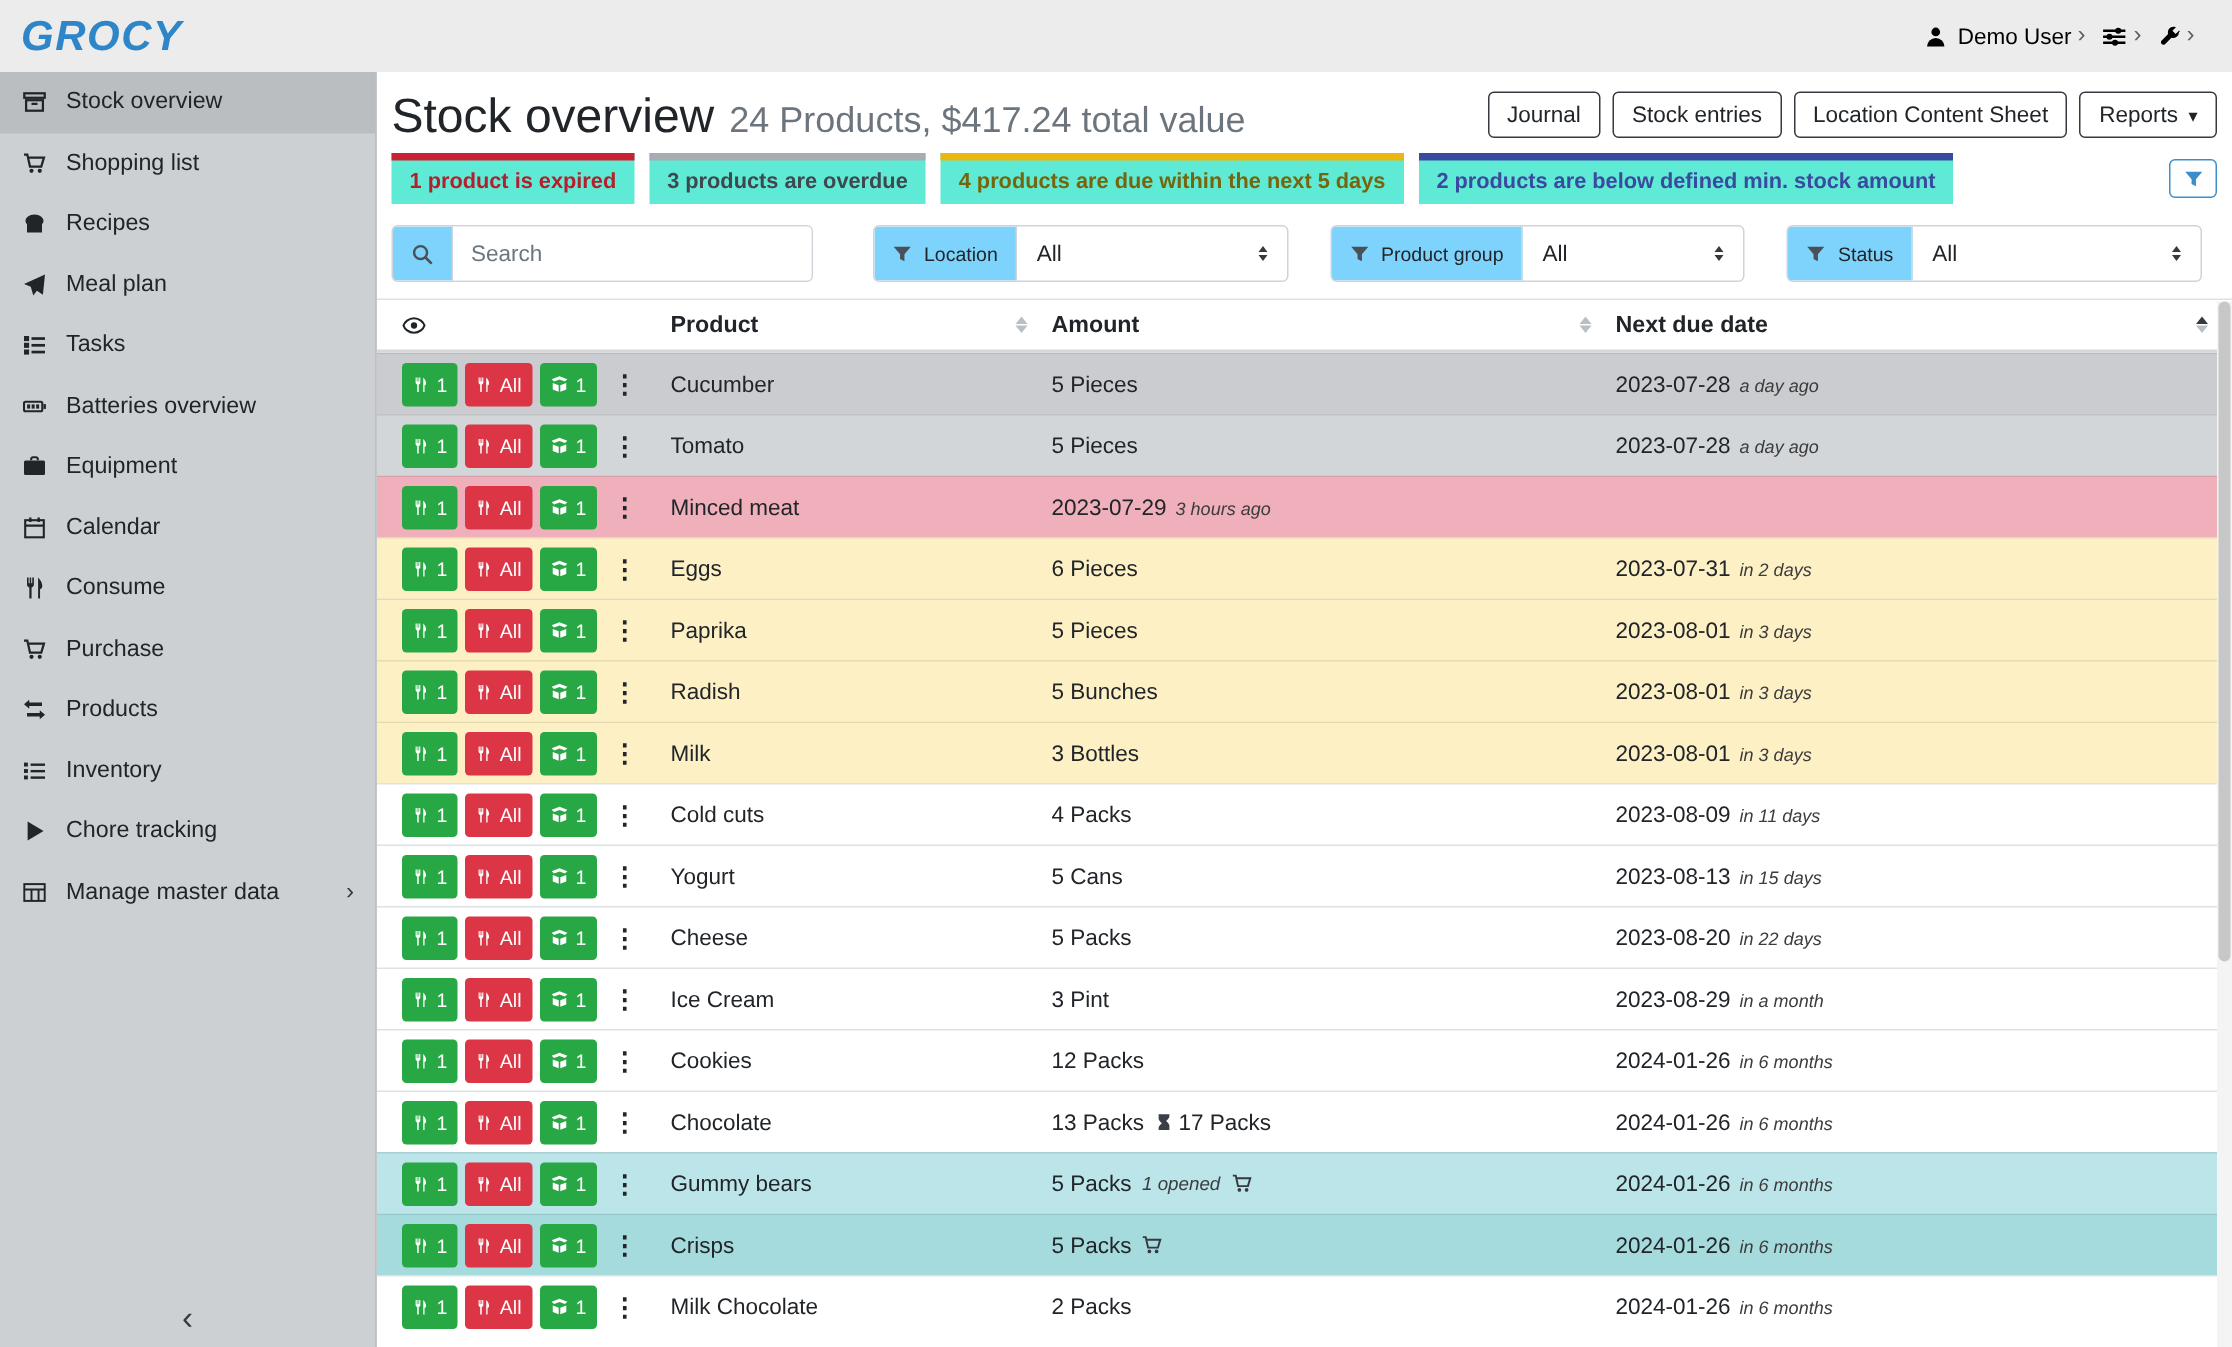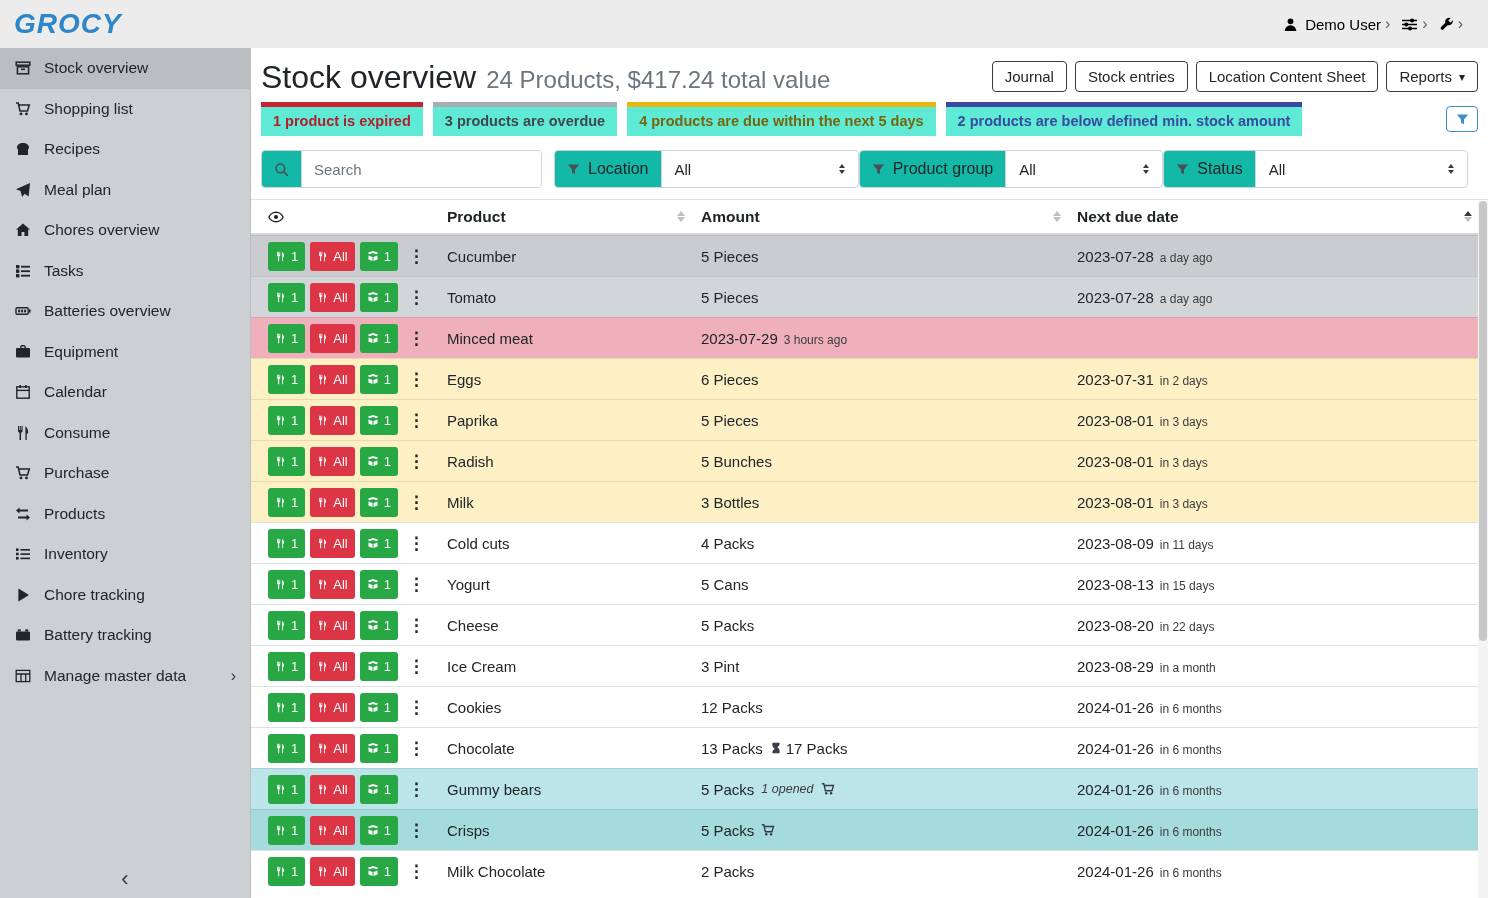--- a/index.html
+++ b/index.html
@@ -36,24 +36,24 @@
   .banners{display:flex;align-items:center;padding:2px 10px 9px 10px}
   .banner-list{display:flex;gap:10px;align-items:stretch}
   .banner{border-top:5px solid #999;background:#5eead4;padding:6px 12px 7px;font-size:14.5px;font-weight:bold;cursor:pointer;white-space:nowrap}
   .b-expired{border-top-color:#c82333;color:#b21f2d}
   .b-overdue{border-top-color:#a6acb2;color:#40474e}
   .b-due{border-top-color:#e8b810;color:#77650e}
   .b-belowmin{border-top-color:#3a4a9f;color:#3a4a9f}
   .filter-btn{margin-left:auto;width:32px;height:26px;border:1px solid #3c8dcb;border-radius:4px;background:#fff;color:#3c8dcb;display:flex;align-items:center;justify-content:center;cursor:pointer}
 
   
-  .filters{display:flex;padding:5px 20px 11px 10px}
+  .filters{display:flex;gap:28px;padding:5px 20px 11px 10px}
   .group{display:flex;height:38px;border:1px solid #ced4da;border-radius:4px;overflow:hidden;flex:1;background:#fff}
   .g-search{flex:0 0 281px;margin-right:12px}
-  .prepend{background:#14b8a6;border-right:1px solid #ced4da;display:flex;align-items:center;gap:8px;padding:0 12px;color:#212529;font-size:16px;white-space:nowrap}
+  .prepend{background:#7dd3fc;border-right:1px solid #ced4da;display:flex;align-items:center;gap:8px;padding:0 12px;color:#212529;font-size:13px;white-space:nowrap}
   .prepend .i{color:#495057}
   .group input{border:none;outline:none;flex:1;padding:0 12px;font-size:15px;font-family:inherit;color:#212529;background:#fff}
   .group input::placeholder{color:#6c757d}
   .selectbox{flex:1;display:flex;align-items:center;justify-content:space-between;padding:0 13px;font-size:15px;cursor:pointer}
   .sel-car{display:flex;flex-direction:column;gap:2px;align-items:center}
   .t-up{width:0;height:0;border-left:3.5px solid transparent;border-right:3.5px solid transparent;border-bottom:4.5px solid #343a40}
   .t-dn{width:0;height:0;border-left:3.5px solid transparent;border-right:3.5px solid transparent;border-top:4.5px solid #343a40}
 
   
   .thead{display:grid;grid-template-columns:186px 254px 376px 1fr;height:36px;align-items:center;padding-left:10px;border-top:1px solid #dee2e6;border-bottom:2px solid #d5d8db;font-size:15.5px;font-weight:bold}
@@ -80,21 +80,21 @@
   .abtn.green{background:#28a745}
   .abtn.red{background:#dc3545}
   .dots{background:none;border:none;font-size:17px;font-weight:bold;color:#212529;cursor:pointer;padding:0 5px;line-height:1}
 
   .c-prod{cursor:pointer}
   .c-amt{display:flex;align-items:center;gap:7px}
   .agg{display:flex;align-items:center;gap:4px;color:#212529}
   .agg .i{color:#3a4046}
   .opened{font-style:italic;font-size:12.5px;color:#3c3c3c}
   .cart{color:#343a40}
-  .c-due .due-n{font-size:12px;color:#3c3c3c;margin-left:6px}
+  .c-due .due-n{font-style:italic;font-size:12px;color:#3c3c3c;margin-left:6px}
 
   
   .sb-track{position:absolute;top:153px;right:0;bottom:0;width:10px;background:#f4f4f4;z-index:5;cursor:pointer}
   .sb-thumb{position:absolute;top:0;left:1px;width:8px;height:440px;background:#c7c7c7;border-radius:4px}
 </style>
 </head>
 <body>
 
 <div class="topbar">
   <div class="logo">GROCY</div>
@@ -169,28 +169,20 @@
         <span class="i icon16">
           <svg viewBox="0 0 16 16" fill="currentColor">
             <path d="M15 1 1 7.3l4.5 1.8L7.2 15l2.4-3.2 4 2.7z"></path>
           </svg>
         </span>
         <span class="s-lbl">Meal plan</span>
       </div>
       <div class="side-item">
         <span class="i icon16">
           <svg viewBox="0 0 16 16" fill="currentColor">
-            <path d="M8 1.5 1 7.5h1.8V14h3.8v-4h2.8v4h3.8V7.5H15z"></path>
-          </svg>
-        </span>
-        <span class="s-lbl">Chores overview</span>
-      </div>
-      <div class="side-item">
-        <span class="i icon16">
-          <svg viewBox="0 0 16 16" fill="currentColor">
             <rect x="1" y="2" width="3.4" height="3.4"></rect>
             <rect x="6" y="2.8" width="9" height="1.8"></rect>
             <rect x="1" y="6.5" width="3.4" height="3.4"></rect>
             <rect x="6" y="7.3" width="9" height="1.8"></rect>
             <rect x="1" y="11" width="3.4" height="3.4"></rect>
             <rect x="6" y="11.8" width="9" height="1.8"></rect>
           </svg>
         </span>
         <span class="s-lbl">Tasks</span>
       </div>
@@ -268,30 +260,20 @@
         </span>
         <span class="s-lbl">Inventory</span>
       </div>
       <div class="side-item">
         <span class="i icon16">
           <svg viewBox="0 0 16 16" fill="currentColor">
             <path d="M3.4 1.6 14 8 3.4 14.4z"></path>
           </svg>
         </span>
         <span class="s-lbl">Chore tracking</span>
-      </div>
-      <div class="side-item">
-        <span class="i icon16">
-          <svg viewBox="0 0 16 16" fill="currentColor">
-            <rect x="1" y="4.4" width="14" height="9" rx="1"></rect>
-            <rect x="2.8" y="2.4" width="3" height="2"></rect>
-            <rect x="10.2" y="2.4" width="3" height="2"></rect>
-          </svg>
-        </span>
-        <span class="s-lbl">Battery tracking</span>
       </div>
       <div class="side-item">
         <span class="i icon16">
           <svg viewBox="0 0 16 16" fill="currentColor">
             <g fill="none" stroke="currentColor" stroke-width="1.3">
               <rect x="1.2" y="2.4" width="13.6" height="11.2"></rect>
               <path d="M1.2 6h13.6M6 6v7.6M10.7 6v7.6"></path>
             </g>
           </svg>
         </span>

